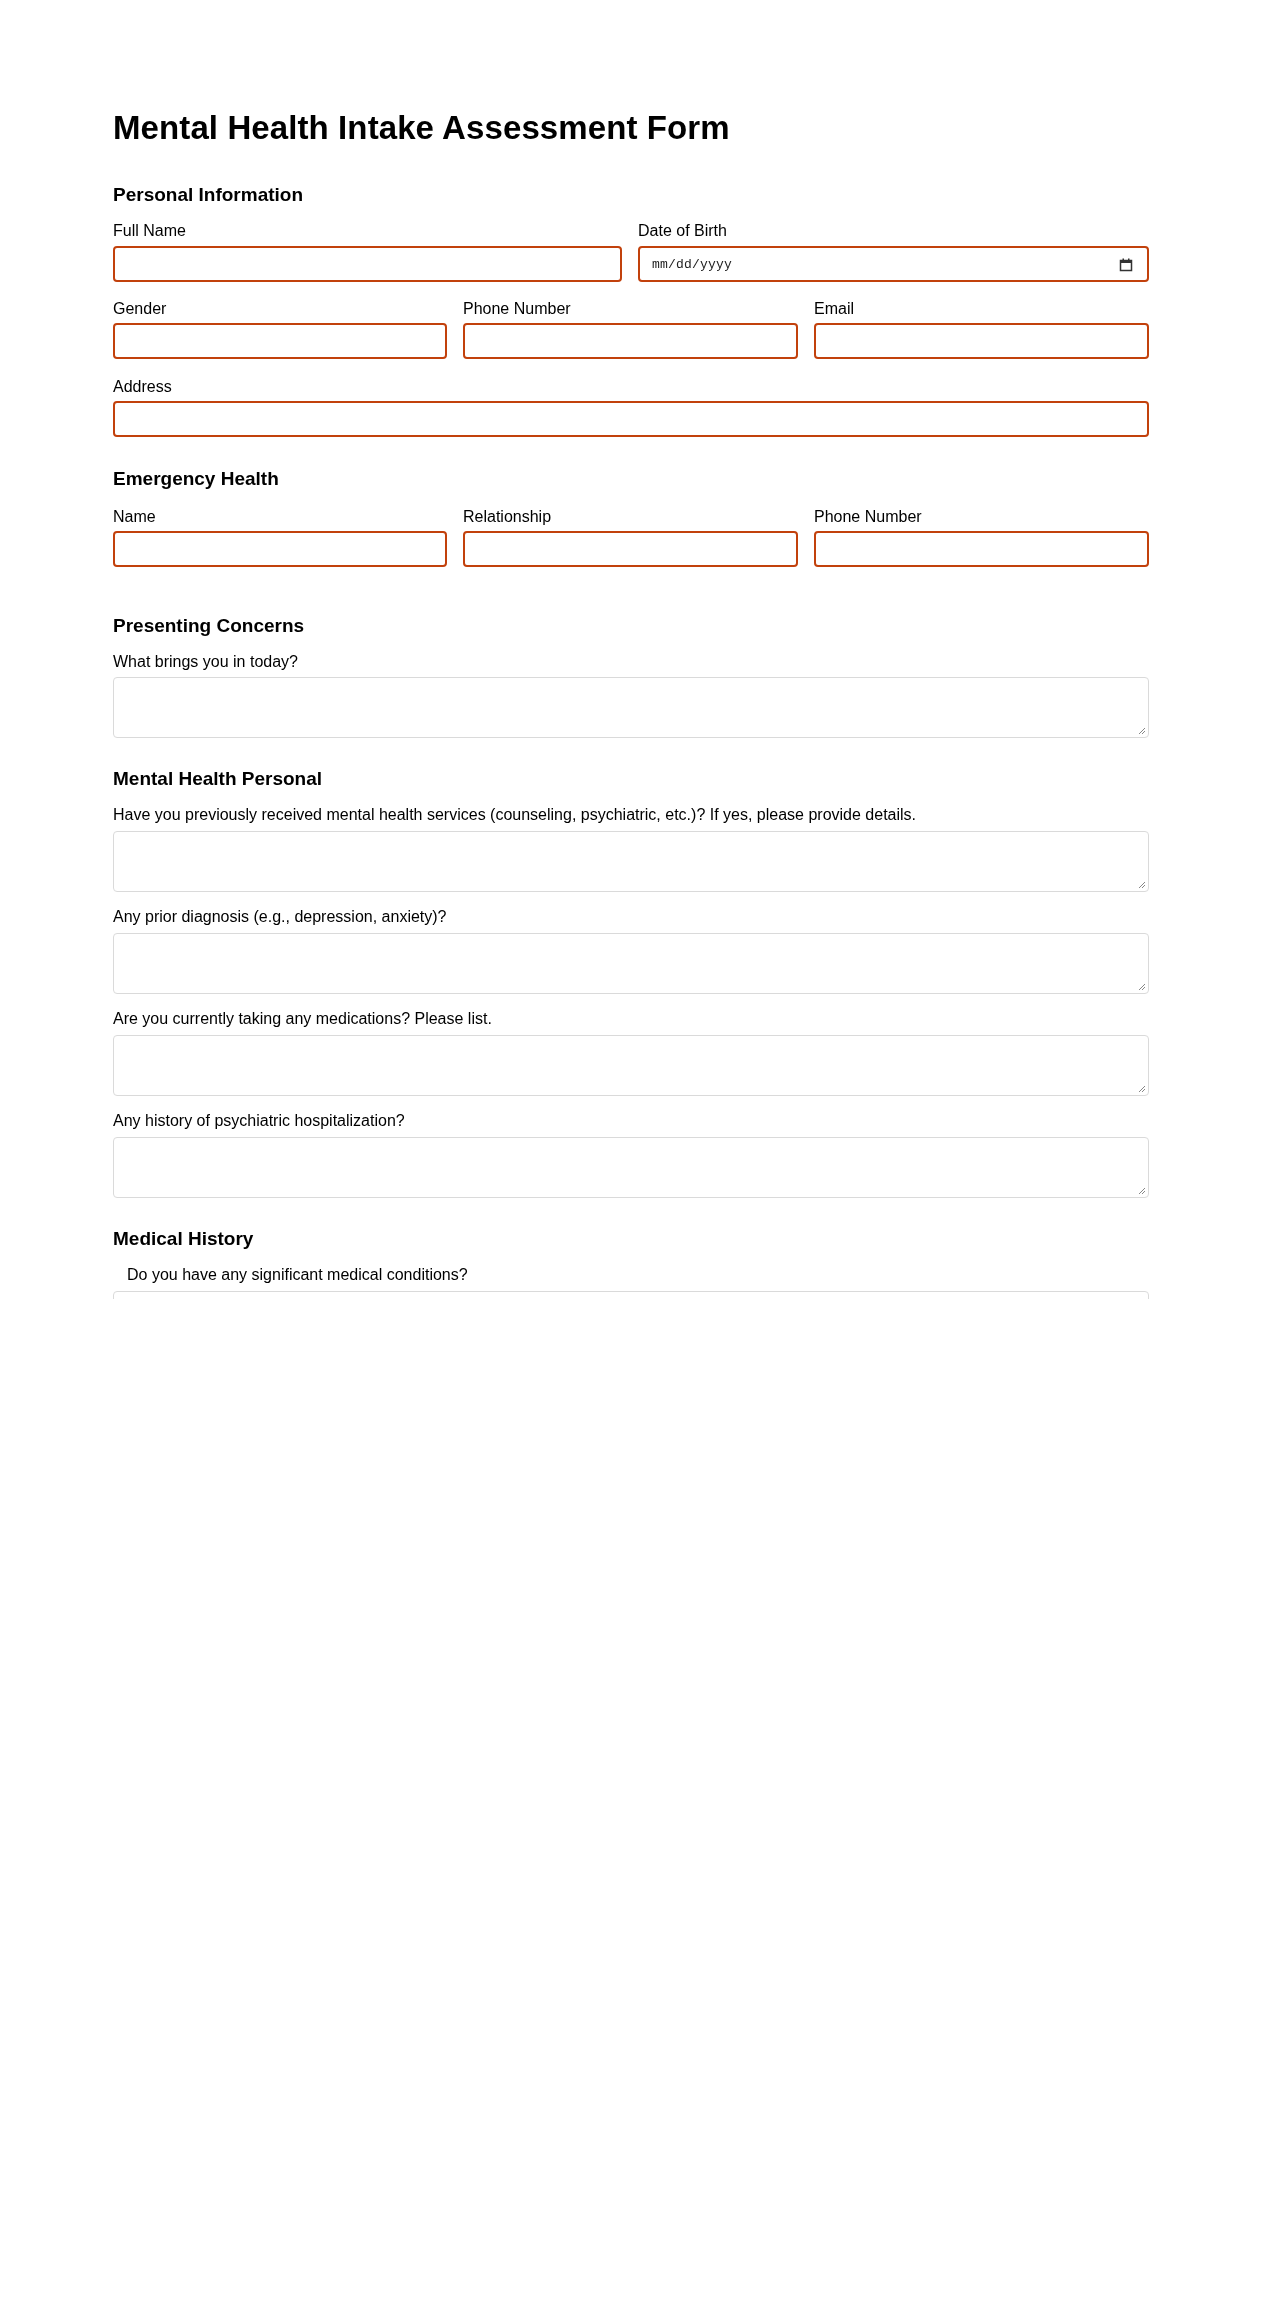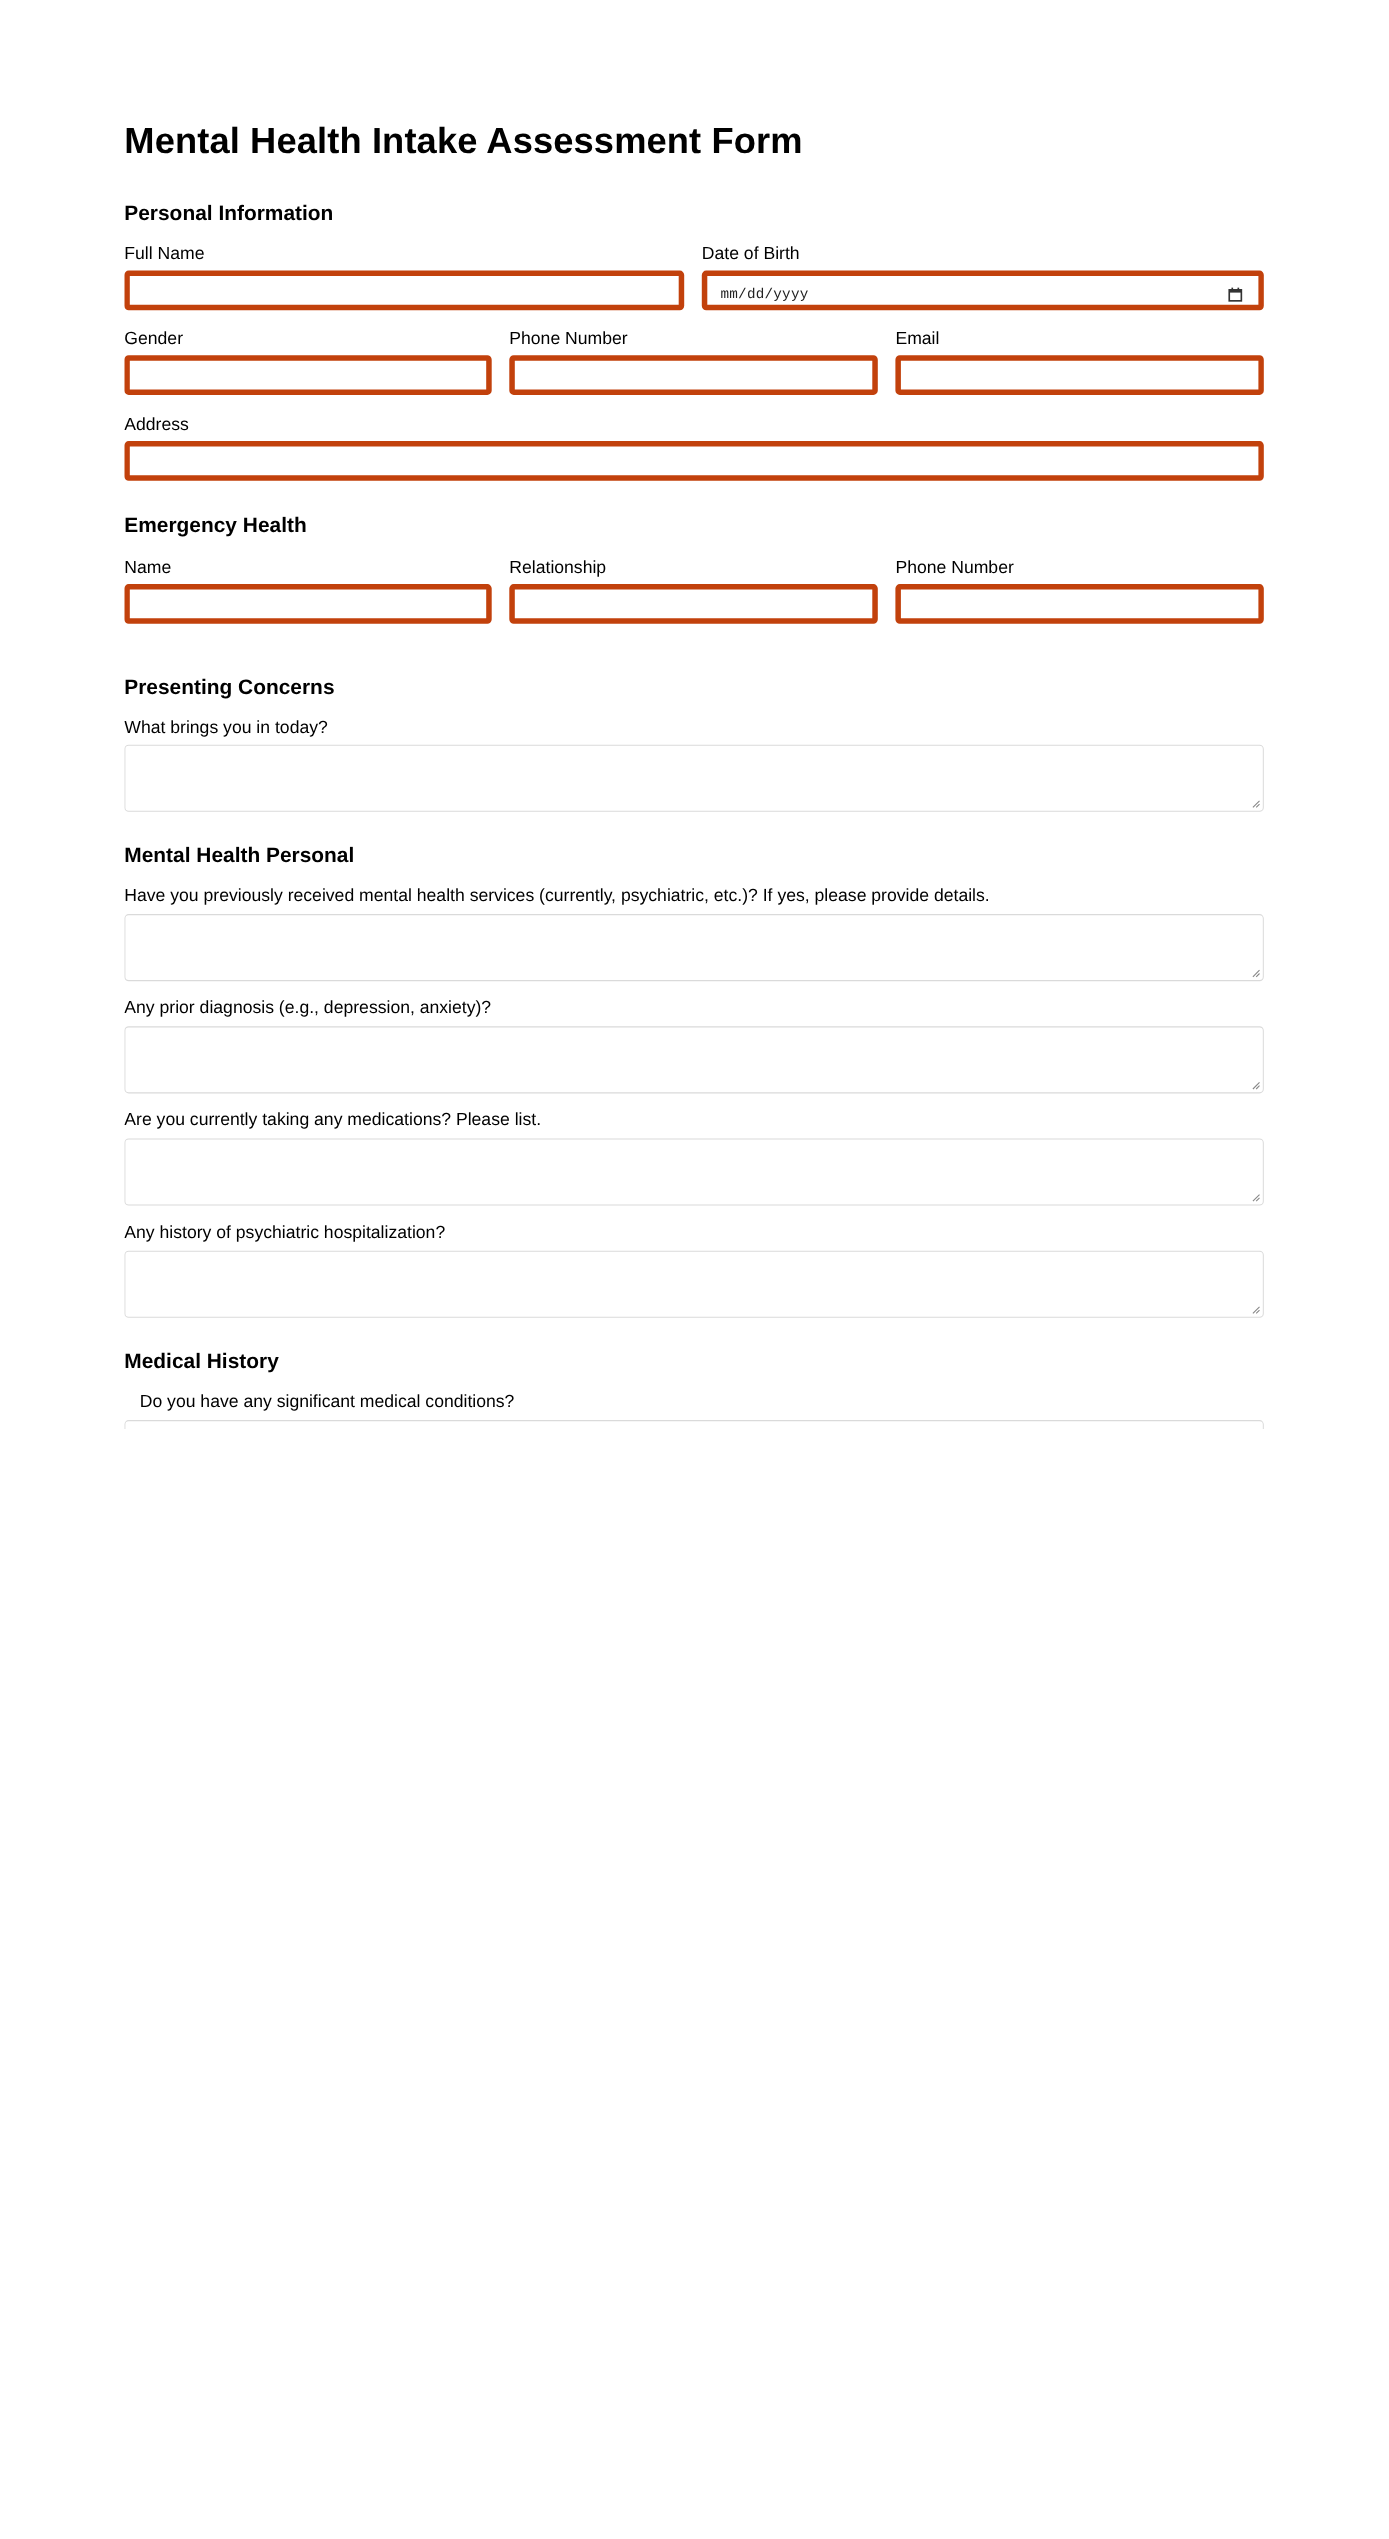--- a/index.html
+++ b/index.html
@@ -2,21 +2,21 @@
 <html><head>
 <meta charset="utf-8">
 <style>
   html, body { margin:0; padding:0; background:#ffffff; }
   body { width:1263px; height:2308px; overflow:hidden; font-family:"Liberation Sans", sans-serif; color:#000; }
   .page { position:relative; width:1263px; height:2008px; }
   .container { position:absolute; left:113px; top:0; width:1036px; height:1299px; overflow:hidden; }
   h1 { position:absolute; left:0; top:108px; margin:0; font-size:33px; font-weight:bold; letter-spacing:0.1px; line-height:40px; }
   .section-title { position:absolute; left:0; margin:0; font-size:19px; font-weight:bold; line-height:24px; }
   .label { position:absolute; font-size:16px; line-height:20px; white-space:nowrap; }
-  .field { position:absolute; box-sizing:border-box; height:36px; border:5px solid #c2410c; border-radius:4px; background:#fff; }
+  .field { position:absolute; box-sizing:border-box; height:36px; border:2px solid #c2410c; border-radius:4px; background:#fff; }
   .field input { border:none; outline:none; background:transparent; width:100%; height:100%; padding:0 10px; box-sizing:border-box; font-family:"Liberation Sans", sans-serif; font-size:15px; }
   .area { position:absolute; box-sizing:border-box; height:61px; border:1px solid #dadada; border-radius:4px; background:#fff; }
   .area textarea { border:none; outline:none; resize:none; width:100%; height:100%; box-sizing:border-box; padding:8px 10px; background:transparent; font-family:"Liberation Sans", sans-serif; font-size:15px; }
   .grip { position:absolute; right:2px; bottom:2px; width:9px; height:9px; }
   .date-text { position:absolute; left:12px; top:9px; font-family:"Liberation Mono", monospace; font-size:13px; color:#222; letter-spacing:0.2px; }
   .cal { position:absolute; right:14px; top:10px; width:14px; height:14px; }
 </style>
 </head>
 <body>
 
@@ -85,21 +85,21 @@
     <span class="label" style="left:0; top:652px;">What brings you in today?</span>
     <div class="area" style="left:0; top:677px; width:1036px;">
       <textarea style=""></textarea>
       <svg class="grip" viewBox="0 0 9 9">
           <path d="M8 2 L2 8 M8 5 L5 8" stroke="#888" stroke-width="1"></path>
         </svg>
     </div>
 
     <h2 class="section-title" style="top:767px;">Mental Health Personal</h2>
 
-    <span class="label" style="left:0; top:805px;">Have you previously received mental health services (currently, psychiatric, etc.)? If yes, please provide details.</span>
+    <span class="label" style="left:0; top:805px;">Have you previously received mental health services (counseling, psychiatric, etc.)? If yes, please provide details.</span>
     <div class="area" style="left:0; top:831px; width:1036px;">
       <textarea style=""></textarea>
       <svg class="grip" viewBox="0 0 9 9">
           <path d="M8 2 L2 8 M8 5 L5 8" stroke="#888" stroke-width="1"></path>
         </svg>
     </div>
 
     <span class="label" style="left:0; top:907px;">Any prior diagnosis (e.g., depression, anxiety)?</span>
     <div class="area" style="left:0; top:933px; width:1036px;">
       <textarea style=""></textarea>

